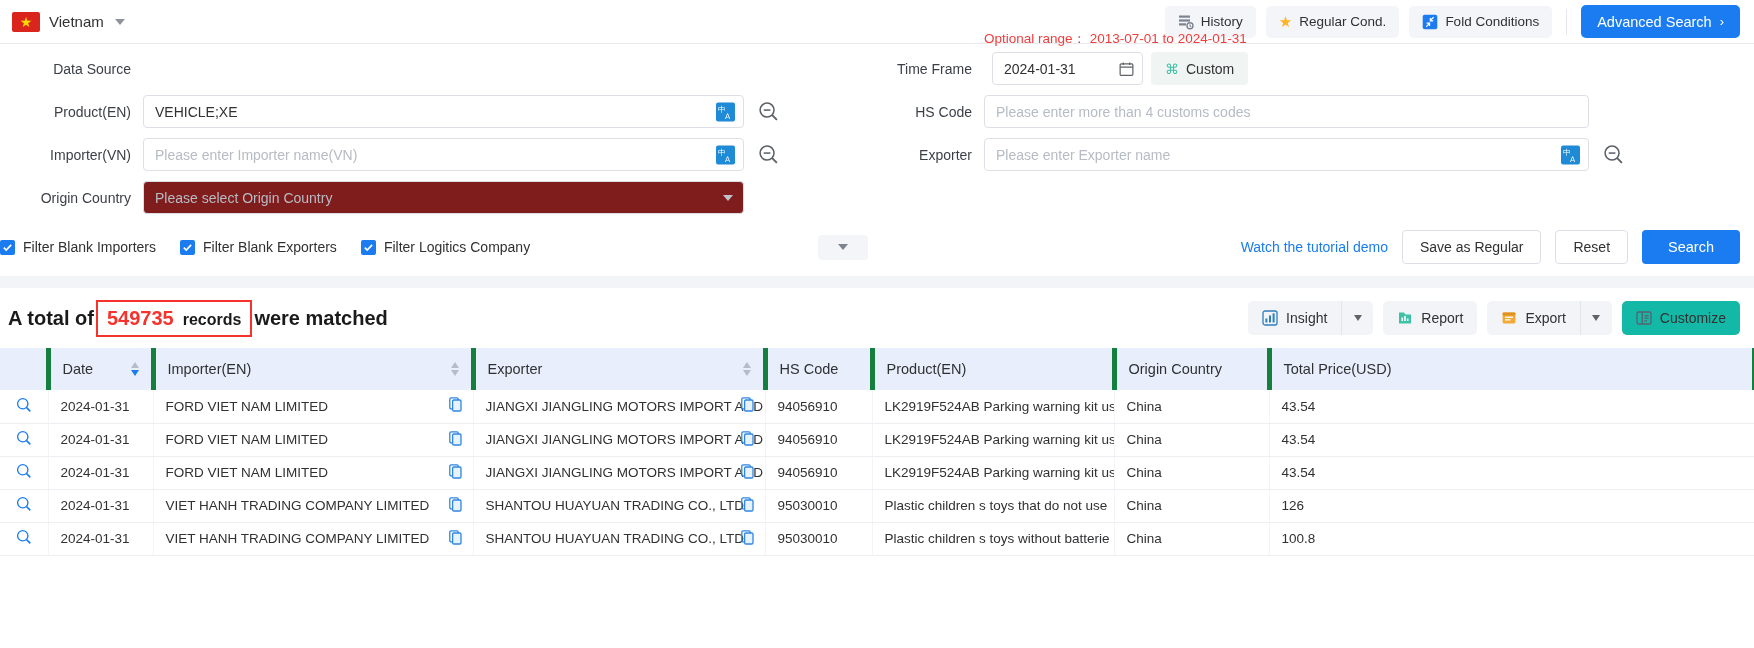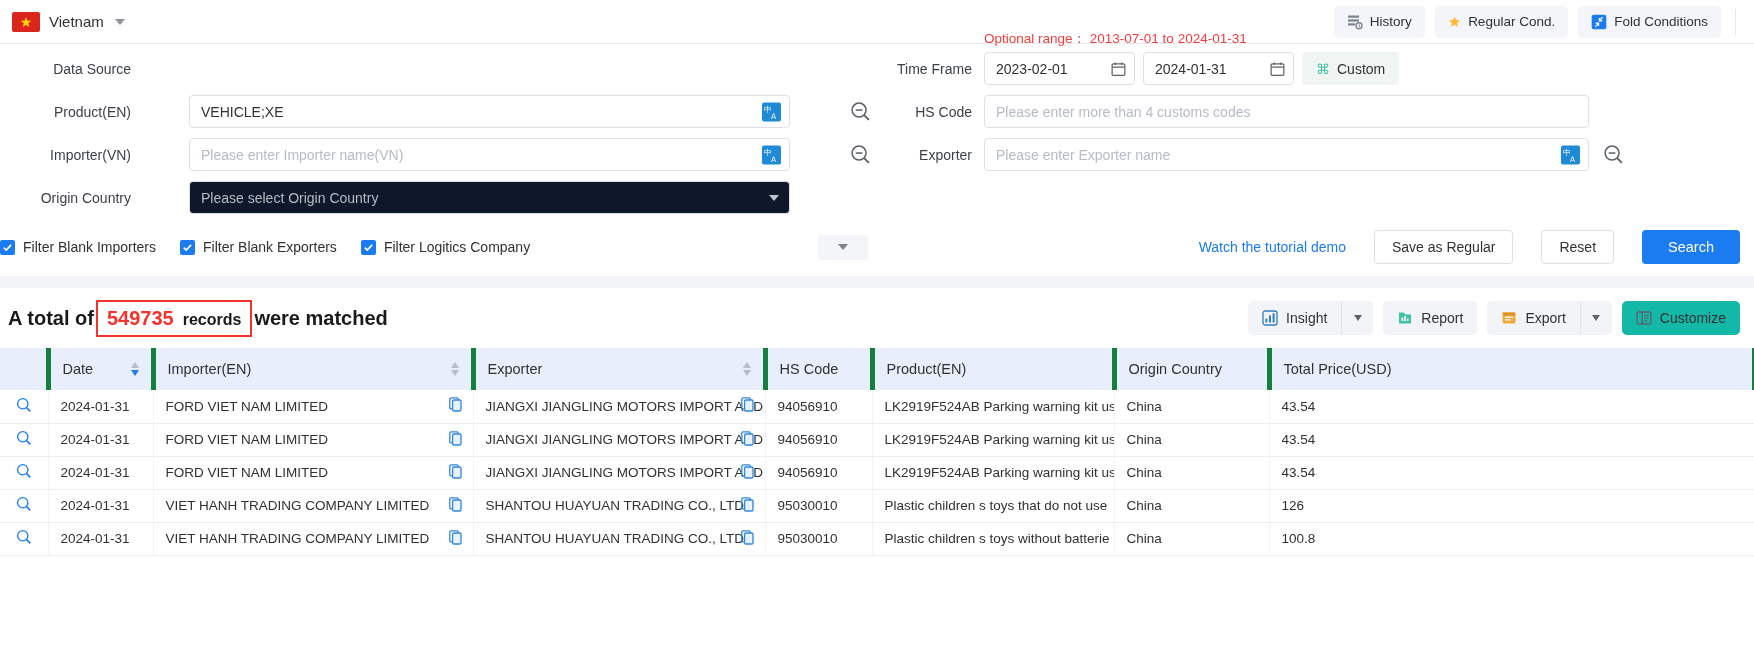--- a/index.html
+++ b/index.html
@@ -73,21 +73,21 @@
   }
   .adv-btn .chev { font-size: 13px; }
 
   
   .ic { display: inline-flex; align-items: center; justify-content: center; }
   .ic-star { color: #ffb327; font-size: 15px; }
 
   
   .panel { padding: 8px 0 0 0; background: #fff; position: relative; }
   .row { display: flex; align-items: center; margin-bottom: 10px; }
-  .lcol { width: 877px; display: flex; align-items: center; gap: 46px; }
+  .lcol { width: 877px; display: flex; align-items: center; }
   .rcol { width: 877px; display: flex; align-items: center; position: relative; }
 
   .lbl {
     font-size: 14px; color: #3b3f47;
     text-align: right;
     padding-right: 12px;
     white-space: nowrap;
   }
   .lbl-l { width: 143px; }
   .lbl-r { width: 107px; }
@@ -139,21 +139,21 @@
   .zoom-icon {
     width: 21px; height: 21px;
     margin-left: 14px;
     cursor: pointer;
     display: flex; align-items: center; justify-content: center;
   }
 
   .select-field {
     width: 601px; height: 33px;
     border: 1px solid #dcdfe6; border-radius: 4px;
-    background: #0f172a;
+    background: #7f1d1d;
     display: flex; align-items: center;
     padding: 0 30px 0 11px;
     font-size: 14px; color: #b6bbc4;
     position: relative;
     cursor: pointer;
   }
   .select-field .chv {
     position: absolute; right: 10px; top: 50%;
     transform: translateY(-50%);
     width: 0; height: 0;
@@ -233,21 +233,21 @@
   }
   .expand-btn .c2 {
     width: 0; height: 0;
     border-left: 5px solid transparent;
     border-right: 5px solid transparent;
     border-top: 6px solid #7c838f;
   }
 
   .filters-right {
     margin-left: auto;
-    display: flex; align-items: center; gap: 28px;
+    display: flex; align-items: center; gap: 14px;
   }
   .link-demo {
     font-size: 14px; color: #1a7cf0; cursor: pointer; white-space: nowrap;
   }
   .ghost-btn {
     height: 34px;
     background: #fff;
     border: 1px solid #dcdfe6;
     border-radius: 4px;
     padding: 0 17px;
@@ -408,42 +408,36 @@
             <rect x="0.7" y="0.7" width="14.6" height="14.6" rx="2" fill="#1a7cf0"></rect>
             <path d="M11.6 3.2L8.4 6.4M8.4 3.9v2.9h2.9" stroke="#fff" stroke-width="1.3" fill="none"></path>
             <path d="M4.3 12.6l3.2-3.2M7.5 12.0V9.1H4.6" stroke="#fff" stroke-width="1.3" fill="none"></path>
           </svg>
       </span>
       <span>Fold Conditions</span>
     </button>
 
     <span class="divider-v"></span>
 
+    <button class="adv-btn">
+      <span>Advanced Search</span>
+      <span class="chev">›</span>
+    </button>
   </div>
 </div>
 
 <div class="panel">
 
   <div class="row">
     <div class="lcol">
       <div class="lbl lbl-l">Data Source</div>
     </div>
     <div class="rcol">
       <div class="opt-range">Optional range： 2013-07-01 to 2024-01-31</div>
       <div class="lbl lbl-r">Time Frame</div>
-      <div class="date-field">
-        <span>2023-02-01</span>
-        <span class="cal-icon">
-          <svg width="15" height="15" viewBox="0 0 16 16">
-              <rect x="1.2" y="2.5" width="13.6" height="12.3" rx="1.3" fill="none" stroke="#606266" stroke-width="1.3"></rect>
-              <path d="M1.2 6h13.6" stroke="#606266" stroke-width="1.3"></path>
-              <path d="M4.6 1v2.6M11.4 1v2.6" stroke="#606266" stroke-width="1.3"></path>
-            </svg>
-        </span>
-      </div>
       <div style="width:8px"></div>
       <div class="date-field">
         <span>2024-01-31</span>
         <span class="cal-icon">
           <svg width="15" height="15" viewBox="0 0 16 16">
               <rect x="1.2" y="2.5" width="13.6" height="12.3" rx="1.3" fill="none" stroke="#606266" stroke-width="1.3"></rect>
               <path d="M1.2 6h13.6" stroke="#606266" stroke-width="1.3"></path>
               <path d="M4.6 1v2.6M11.4 1v2.6" stroke="#606266" stroke-width="1.3"></path>
             </svg>
         </span>

